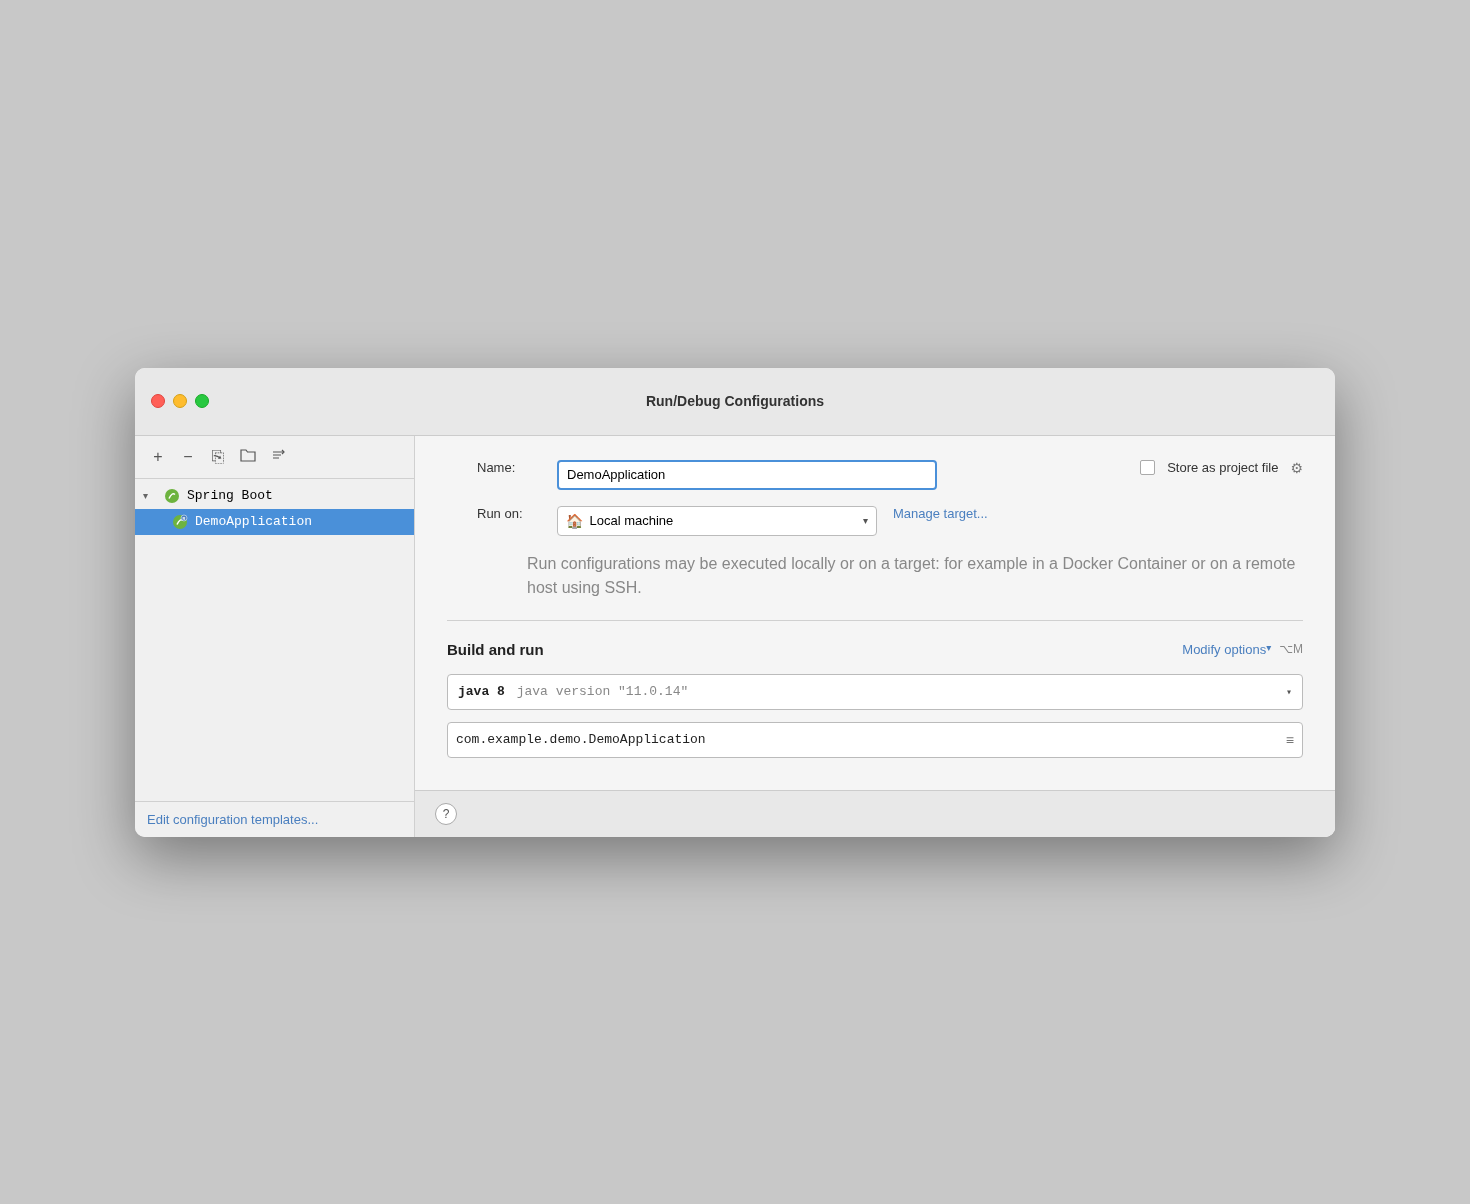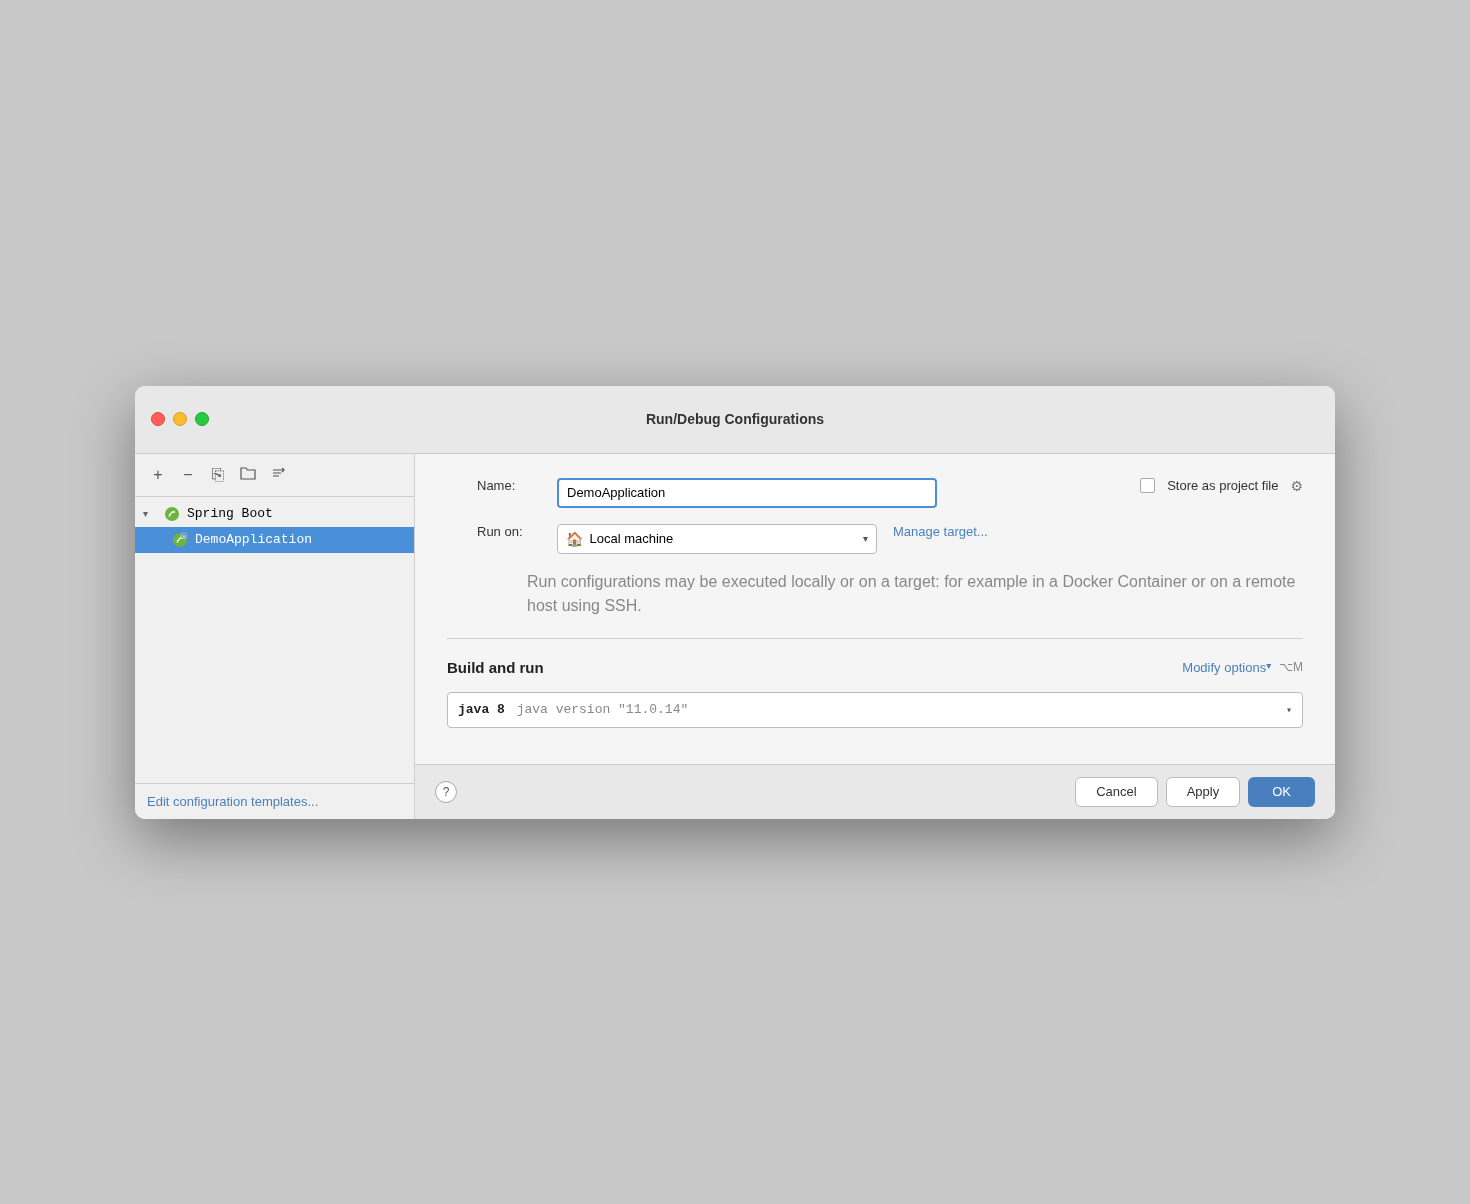--- a/index.html
+++ b/index.html
@@ -478,29 +478,28 @@
         </div>
 
         <div class="java-dropdown" data-interactable="true">
           <div data-interactable="false">
             <span class="java-version-bold" data-interactable="false">java 8</span>
             <span class="java-version-light" data-interactable="false">java version "11.0.14"</span>
           </div>
           <span class="dropdown-arrow" data-interactable="false">▾</span>
         </div>
 
+        <div class="class-input-row" data-interactable="false">
+          <input class="class-input" type="text" data-interactable="true" value="com.example.demo.DemoApplication" style="">
+          <span class="list-icon" data-interactable="true">≡</span>
+        </div>
 
 
       </div>
 
       <div class="bottom-bar" data-interactable="false">
         <div class="help-btn" data-interactable="true">
           <span data-interactable="false">?</span>
-        </div>
-        <div class="action-buttons" data-interactable="false">
-          <button class="btn-cancel" data-interactable="true">Cancel</button>
-          <button class="btn-apply" data-interactable="true">Apply</button>
-          <button class="btn-ok" data-interactable="true">OK</button>
         </div>
       </div>
     </div>
   </div>
 </div>
 
 </body></html>

